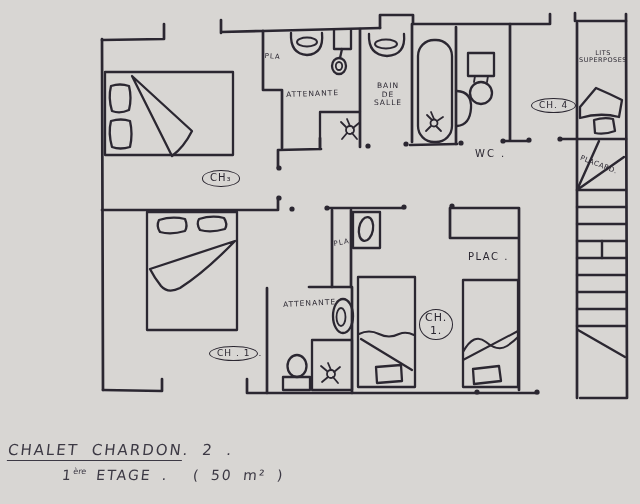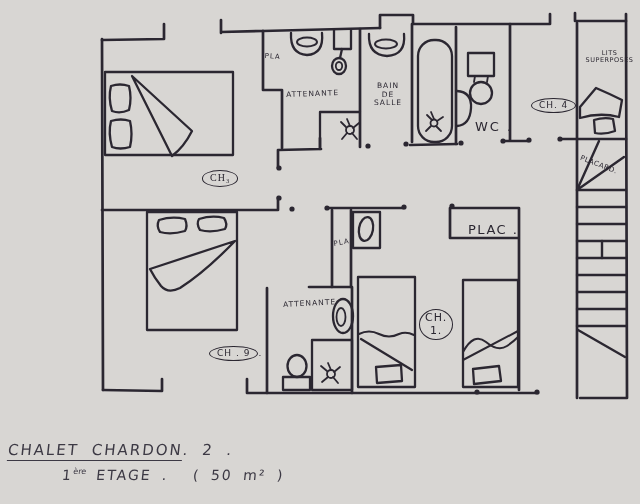--- a/index.html
+++ b/index.html
@@ -14,21 +14,21 @@
   }
   svg{position:absolute;left:0;top:0;}
   .lbl{
     position:absolute;color:#2b2731;white-space:nowrap;
     font-family:"DejaVu Sans",sans-serif;
     letter-spacing:1px;line-height:1.15;
     transform-origin:left top;
   }
   .tiny{font-size:7px;}
   .small{font-size:7.5px;}
-  .med{font-size:13px;}
+  .med{font-size:10px;margin-top:28px;}
   .oval{
     display:inline-block;border:1.6px solid #2b2731;border-radius:50%;
     padding:1px 7px 2px 7px;background:transparent;
   }
   .center{text-align:center;}
   .footer-title{
     position:absolute;left:8px;top:441px;color:#3c3944;
     font-size:15px;letter-spacing:2px;word-spacing:6px;
     transform:skewX(-6deg);
   }
@@ -223,37 +223,37 @@
     <div>DE</div>
     <div>SALLE</div>
   </div>
 
   <div class="lbl med" style="left:475px;top:120px;letter-spacing:2px;">WC .</div>
 
   <div class="lbl" style="left:531px;top:98px;font-size:9px;text-align:center;">
     <span class="oval">CH. 4</span>
   </div>
 
-  <div class="lbl center" style="left:578px;top:50px;width:63px;font-size:6.5px;letter-spacing:.5px;">
+  <div class="lbl center" style="left:578px;top:50px;width:50px;font-size:6.5px;letter-spacing:.5px;">
     <div>LITS</div>
     <div>SUPERPOSES</div>
   </div>
 
   <div class="lbl tiny" style="left:582px;top:154px;transform:rotate(21deg);letter-spacing:.5px;">PLACARD.</div>
 
-  <div class="lbl" style="left:202px;top:170px;font-size:10px;font-family:Liberation Serif, serif;">
+  <div class="lbl" style="left:202px;top:170px;font-size:10px;">
     <span class="oval">CH₃</span>
   </div>
 
   <div class="lbl tiny" style="left:333px;top:240px;transform:rotate(-10deg);">PLA</div>
 
   <div class="lbl small" style="left:283px;top:301px;transform:rotate(-3deg);">ATTENANTE</div>
 
   <div class="lbl" style="left:209px;top:346px;font-size:9px;">
-    <span class="oval">CH . 9</span><span>.</span>
+    <span class="oval">CH . 1</span><span>.</span>
   </div>
 
   <div class="lbl center" style="left:419px;top:309px;font-size:11px;">
     <span class="oval" style="padding:2px 5px;"><span style="display:block">CH.</span><span style="display:block">1.</span></span>
   </div>
 
   <div class="lbl med" style="left:468px;top:223px;letter-spacing:1.5px;">PLAC .</div>
 
   <div class="footer-title">
     <span class="u">CHALET CHARDON</span><span>.  2 .</span>

